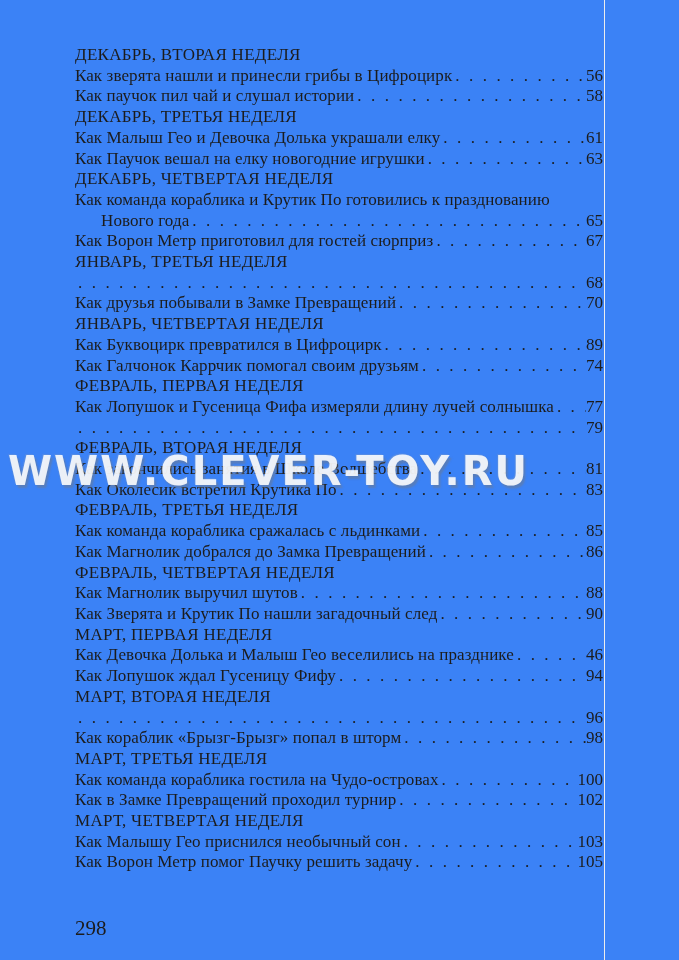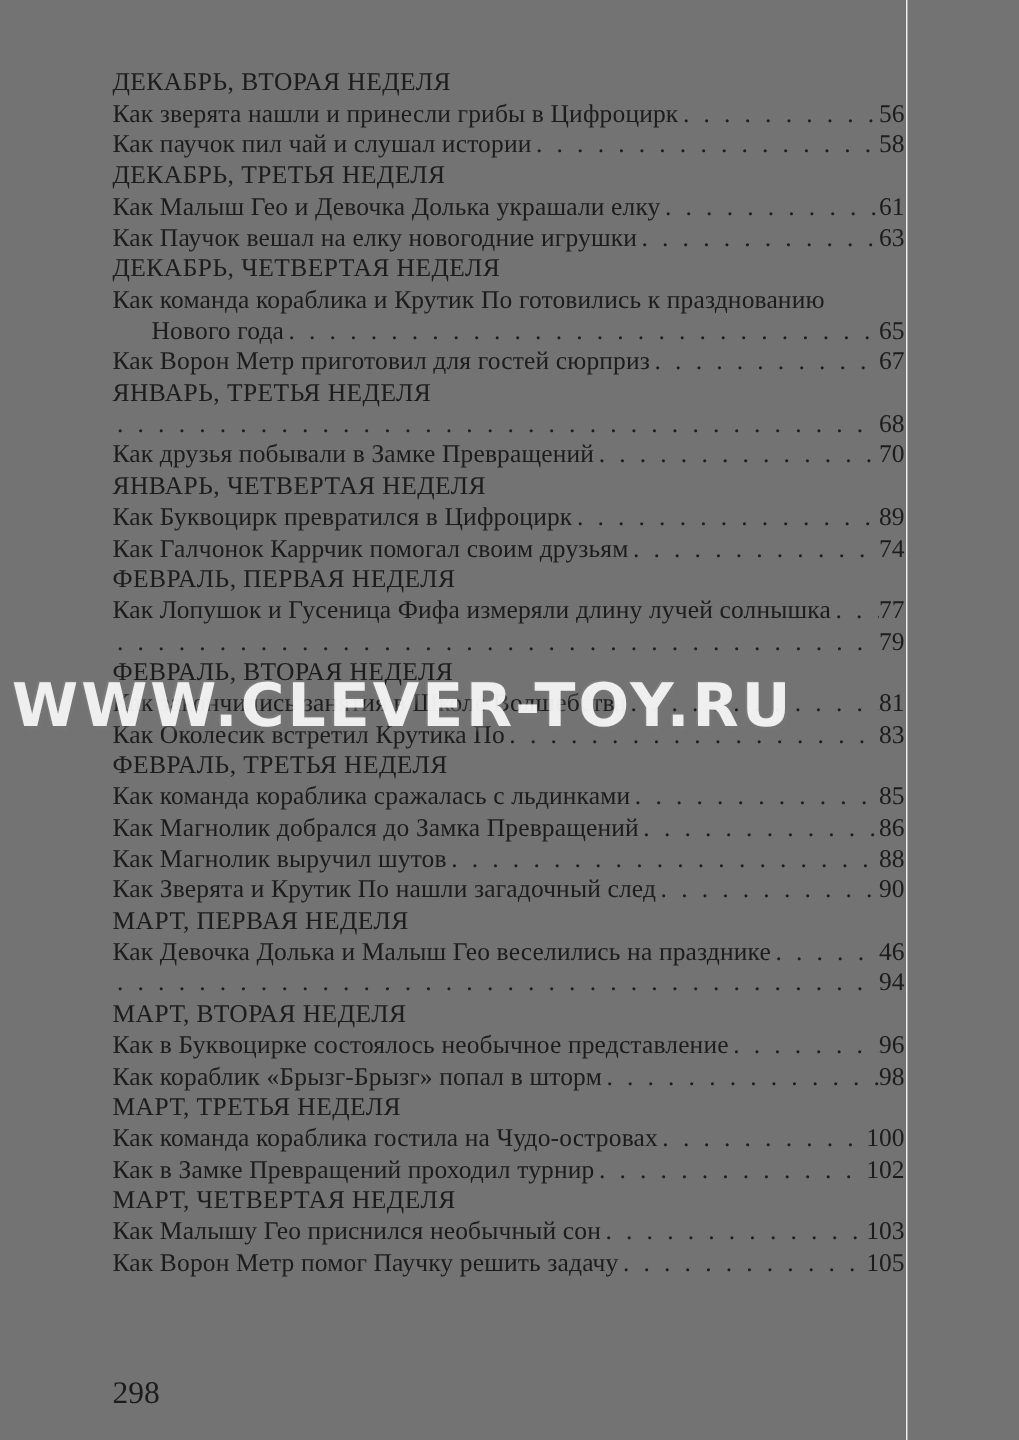--- a/index.html
+++ b/index.html
@@ -11,21 +11,21 @@
     width: 679px;
     height: 960px;
     position: relative;
     overflow: hidden;
     font-family: "Liberation Serif", "DejaVu Serif", serif;
     color: #1c1c1c;
   }
   .page {
     position: absolute;
     inset: 0;
-    background: #737373;
+    background: #3b82f6;
   }
   
   .scan-edge {
     position: absolute;
     left: 604px;
     top: 0;
     width: 1px;
     height: 100%;
     background: #ededed;
   }
@@ -196,47 +196,50 @@
       <div class="row entry">
         <span class="title">Как команда кораблика сражалась с льдинками</span>
         <span class="leader">. . . . . . . . . . . . . . . . . . . . . . . . . . . . . . . . . . . . . . . . . . . . . . . . . . . . . . . . . . . . . . . . . . . . . . . . . . . . . . . . . . . . . . . . . .</span>
         <span class="pagenum">85</span>
       </div>
       <div class="row entry">
         <span class="title">Как Магнолик добрался до Замка Превращений</span>
         <span class="leader">. . . . . . . . . . . . . . . . . . . . . . . . . . . . . . . . . . . . . . . . . . . . . . . . . . . . . . . . . . . . . . . . . . . . . . . . . . . . . . . . . . . . . . . . . .</span>
         <span class="pagenum">86</span>
       </div>
+      <div class="row heading">
+        <span class="title">ФЕВРАЛЬ, ЧЕТВЕРТАЯ НЕДЕЛЯ</span>
+      </div>
       <div class="row entry">
         <span class="title">Как Магнолик выручил шутов</span>
         <span class="leader">. . . . . . . . . . . . . . . . . . . . . . . . . . . . . . . . . . . . . . . . . . . . . . . . . . . . . . . . . . . . . . . . . . . . . . . . . . . . . . . . . . . . . . . . . .</span>
         <span class="pagenum">88</span>
       </div>
       <div class="row entry">
         <span class="title">Как Зверята и Крутик По нашли загадочный след</span>
         <span class="leader">. . . . . . . . . . . . . . . . . . . . . . . . . . . . . . . . . . . . . . . . . . . . . . . . . . . . . . . . . . . . . . . . . . . . . . . . . . . . . . . . . . . . . . . . . .</span>
         <span class="pagenum">90</span>
       </div>
       <div class="row heading">
         <span class="title">МАРТ, ПЕРВАЯ НЕДЕЛЯ</span>
       </div>
       <div class="row entry">
         <span class="title">Как Девочка Долька и Малыш Гео веселились на празднике</span>
         <span class="leader">. . . . . . . . . . . . . . . . . . . . . . . . . . . . . . . . . . . . . . . . . . . . . . . . . . . . . . . . . . . . . . . . . . . . . . . . . . . . . . . . . . . . . . . . . .</span>
         <span class="pagenum">46</span>
       </div>
       <div class="row entry">
+        <span class="title">Как Лопушок ждал Гусеницу Фифу</span>
         <span class="leader">. . . . . . . . . . . . . . . . . . . . . . . . . . . . . . . . . . . . . . . . . . . . . . . . . . . . . . . . . . . . . . . . . . . . . . . . . . . . . . . . . . . . . . . . . .</span>
         <span class="pagenum">94</span>
       </div>
       <div class="row heading">
         <span class="title">МАРТ, ВТОРАЯ НЕДЕЛЯ</span>
       </div>
       <div class="row entry">
-        <span class="title">Как в Буквоцирке состоялось необычное представление</span>
         <span class="leader">. . . . . . . . . . . . . . . . . . . . . . . . . . . . . . . . . . . . . . . . . . . . . . . . . . . . . . . . . . . . . . . . . . . . . . . . . . . . . . . . . . . . . . . . . .</span>
         <span class="pagenum">96</span>
       </div>
       <div class="row entry">
         <span class="title">Как кораблик «Брызг-Брызг» попал в шторм</span>
         <span class="leader">. . . . . . . . . . . . . . . . . . . . . . . . . . . . . . . . . . . . . . . . . . . . . . . . . . . . . . . . . . . . . . . . . . . . . . . . . . . . . . . . . . . . . . . . . .</span>
         <span class="pagenum">98</span>
       </div>
       <div class="row heading">
         <span class="title">МАРТ, ТРЕТЬЯ НЕДЕЛЯ</span>

